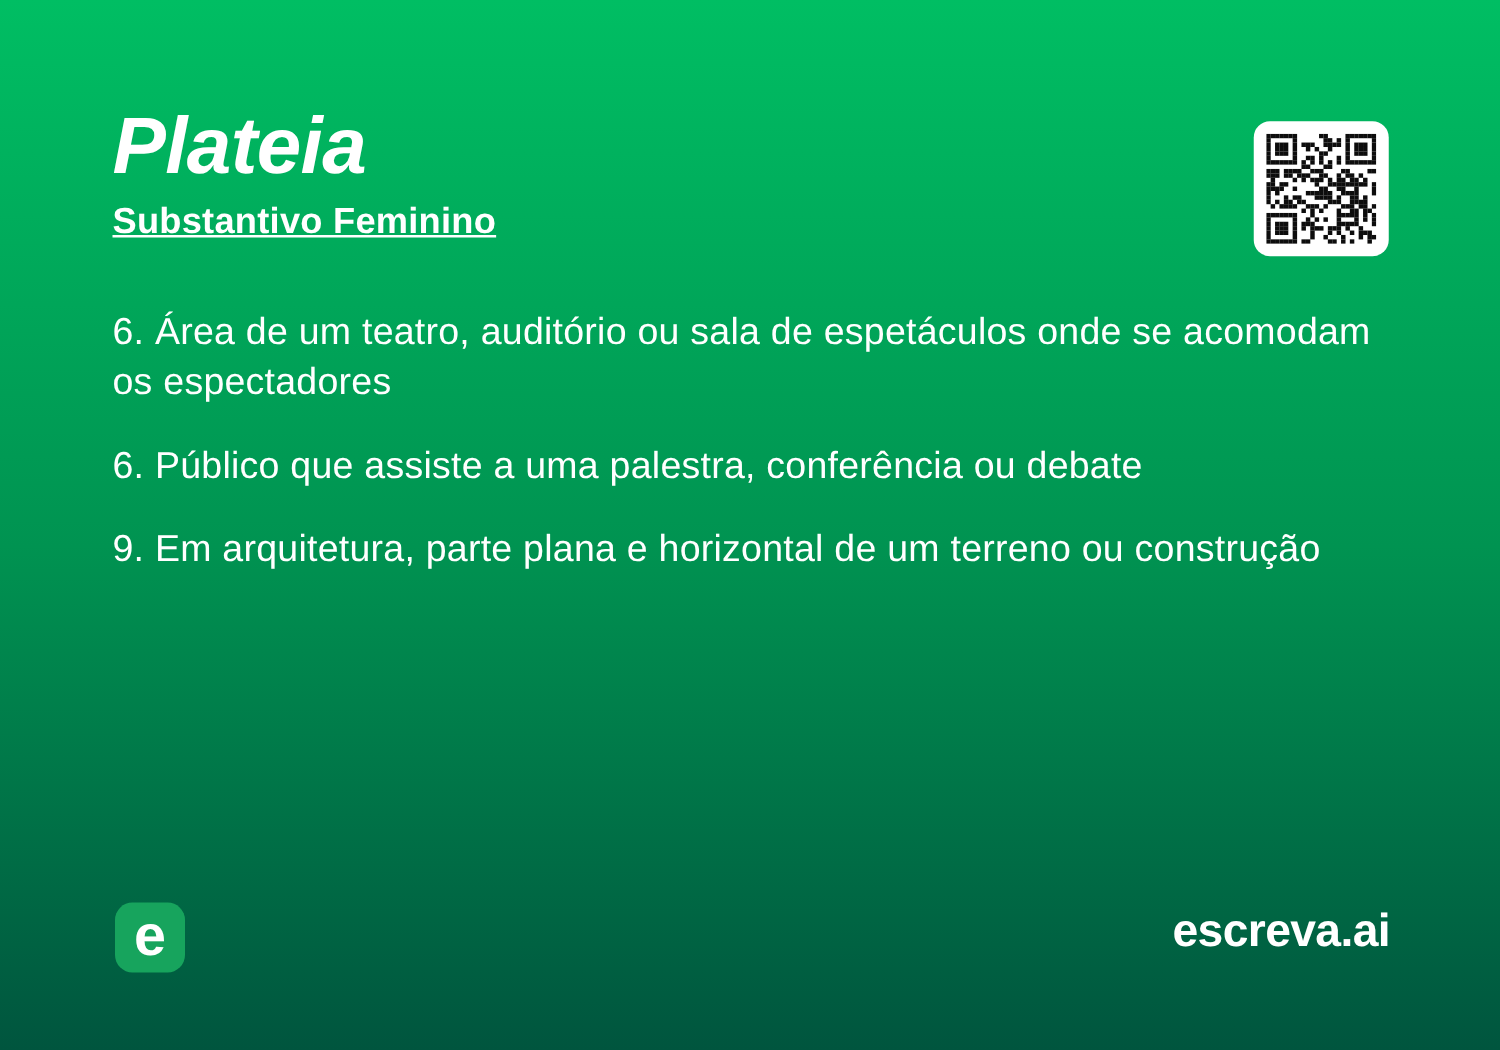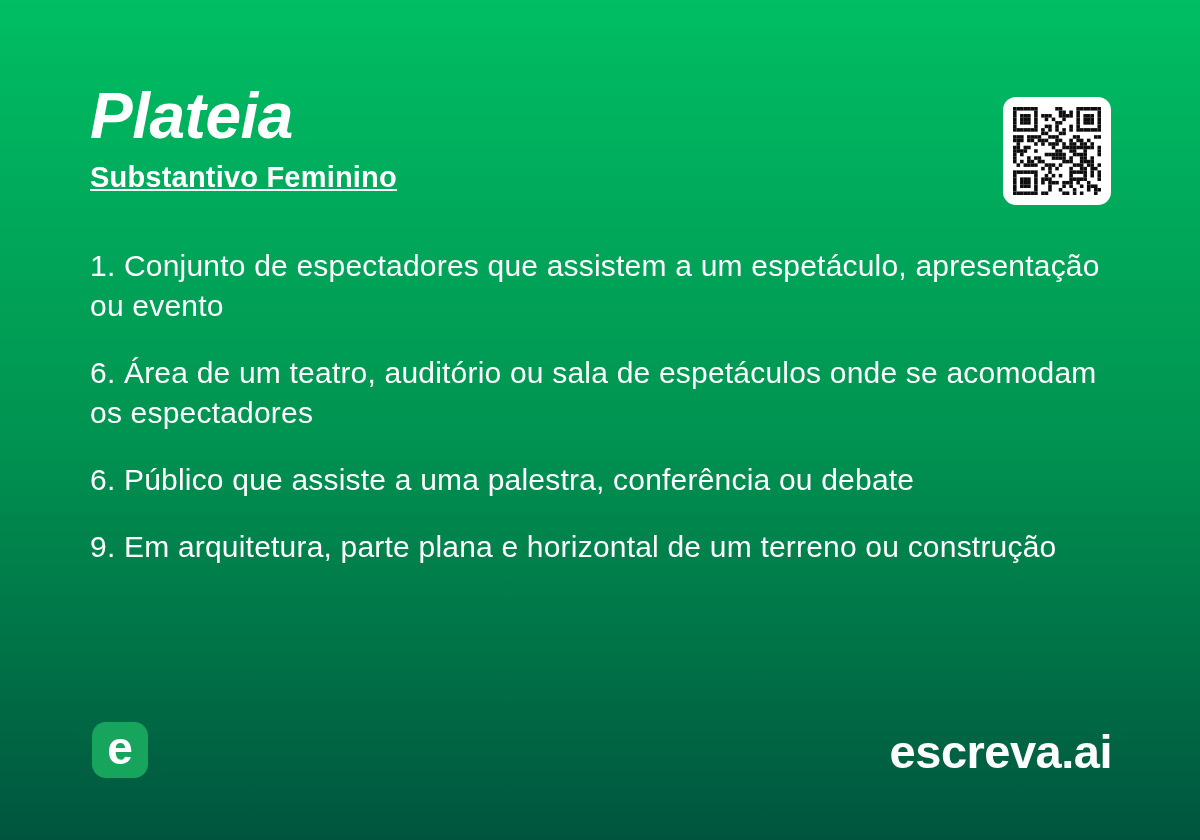--- a/index.html
+++ b/index.html
@@ -88,21 +88,21 @@
     font-size: 46px;
     font-weight: 800;
     color: #ffffff;
     line-height: 1;
     transform: translateY(-2px);
   }
   .brand-name {
     position: absolute;
     right: 88px;
     top: 724px;
-    font-size: 47px;
+    font-size: 37px;
     font-weight: 800;
     letter-spacing: -0.5px;
     color: #ffffff;
   }
 </style>
 </head>
 <body>
 
 <div class="card">
 
@@ -419,21 +419,20 @@
         <rect x="31.68" y="84.48" width="3.57" height="3.57" fill="#0d0d0d"></rect>
         <rect x="49.28" y="84.48" width="3.57" height="3.57" fill="#0d0d0d"></rect>
         <rect x="52.80" y="84.48" width="3.57" height="3.57" fill="#0d0d0d"></rect>
         <rect x="59.84" y="84.48" width="3.57" height="3.57" fill="#0d0d0d"></rect>
         <rect x="66.88" y="84.48" width="3.57" height="3.57" fill="#0d0d0d"></rect>
         <rect x="80.96" y="84.48" width="3.57" height="3.57" fill="#0d0d0d"></rect>
       </svg>
   </div>
 
   <div class="definitions">
-    <p>1. Conjunto de espectadores que assistem a um espetáculo, apresentação ou evento</p>
     <p>6. Área de um teatro, auditório ou sala de espetáculos onde se acomodam os espectadores</p>
     <p>6. Público que assiste a uma palestra, conferência ou debate</p>
     <p>9. Em arquitetura, parte plana e horizontal de um terreno ou construção</p>
   </div>
 
   <div class="footer-logo">
     <span>e</span>
   </div>
 
   <div class="brand-name">escreva.ai</div>

